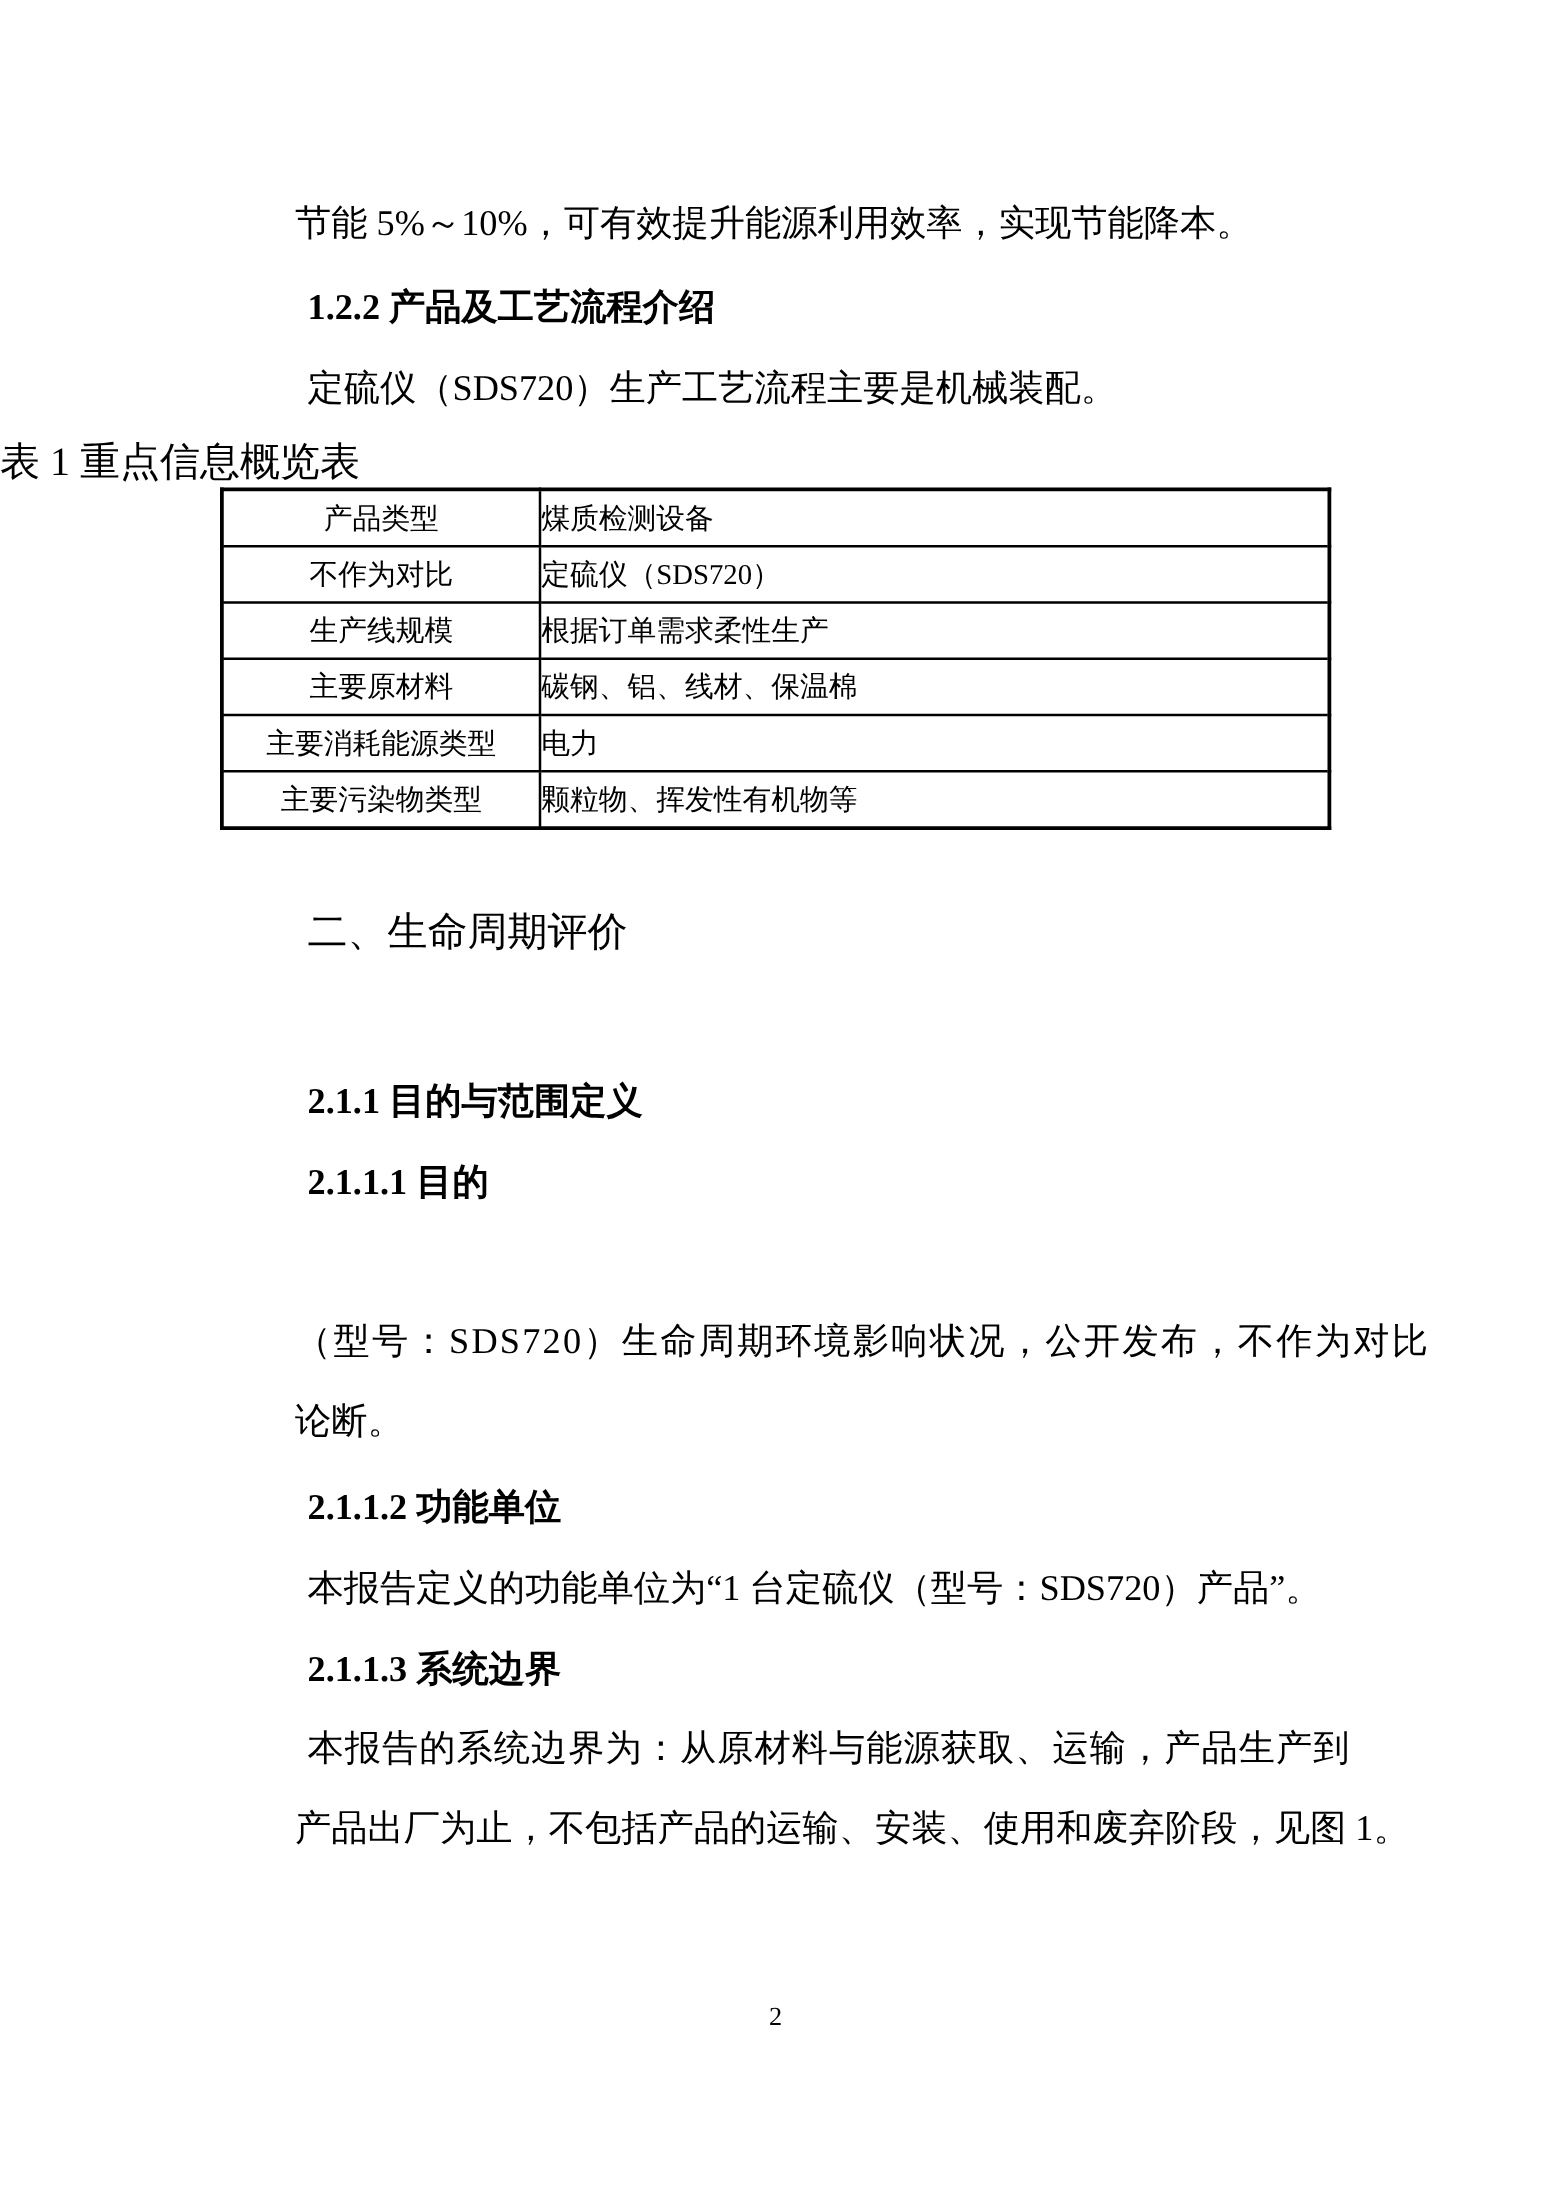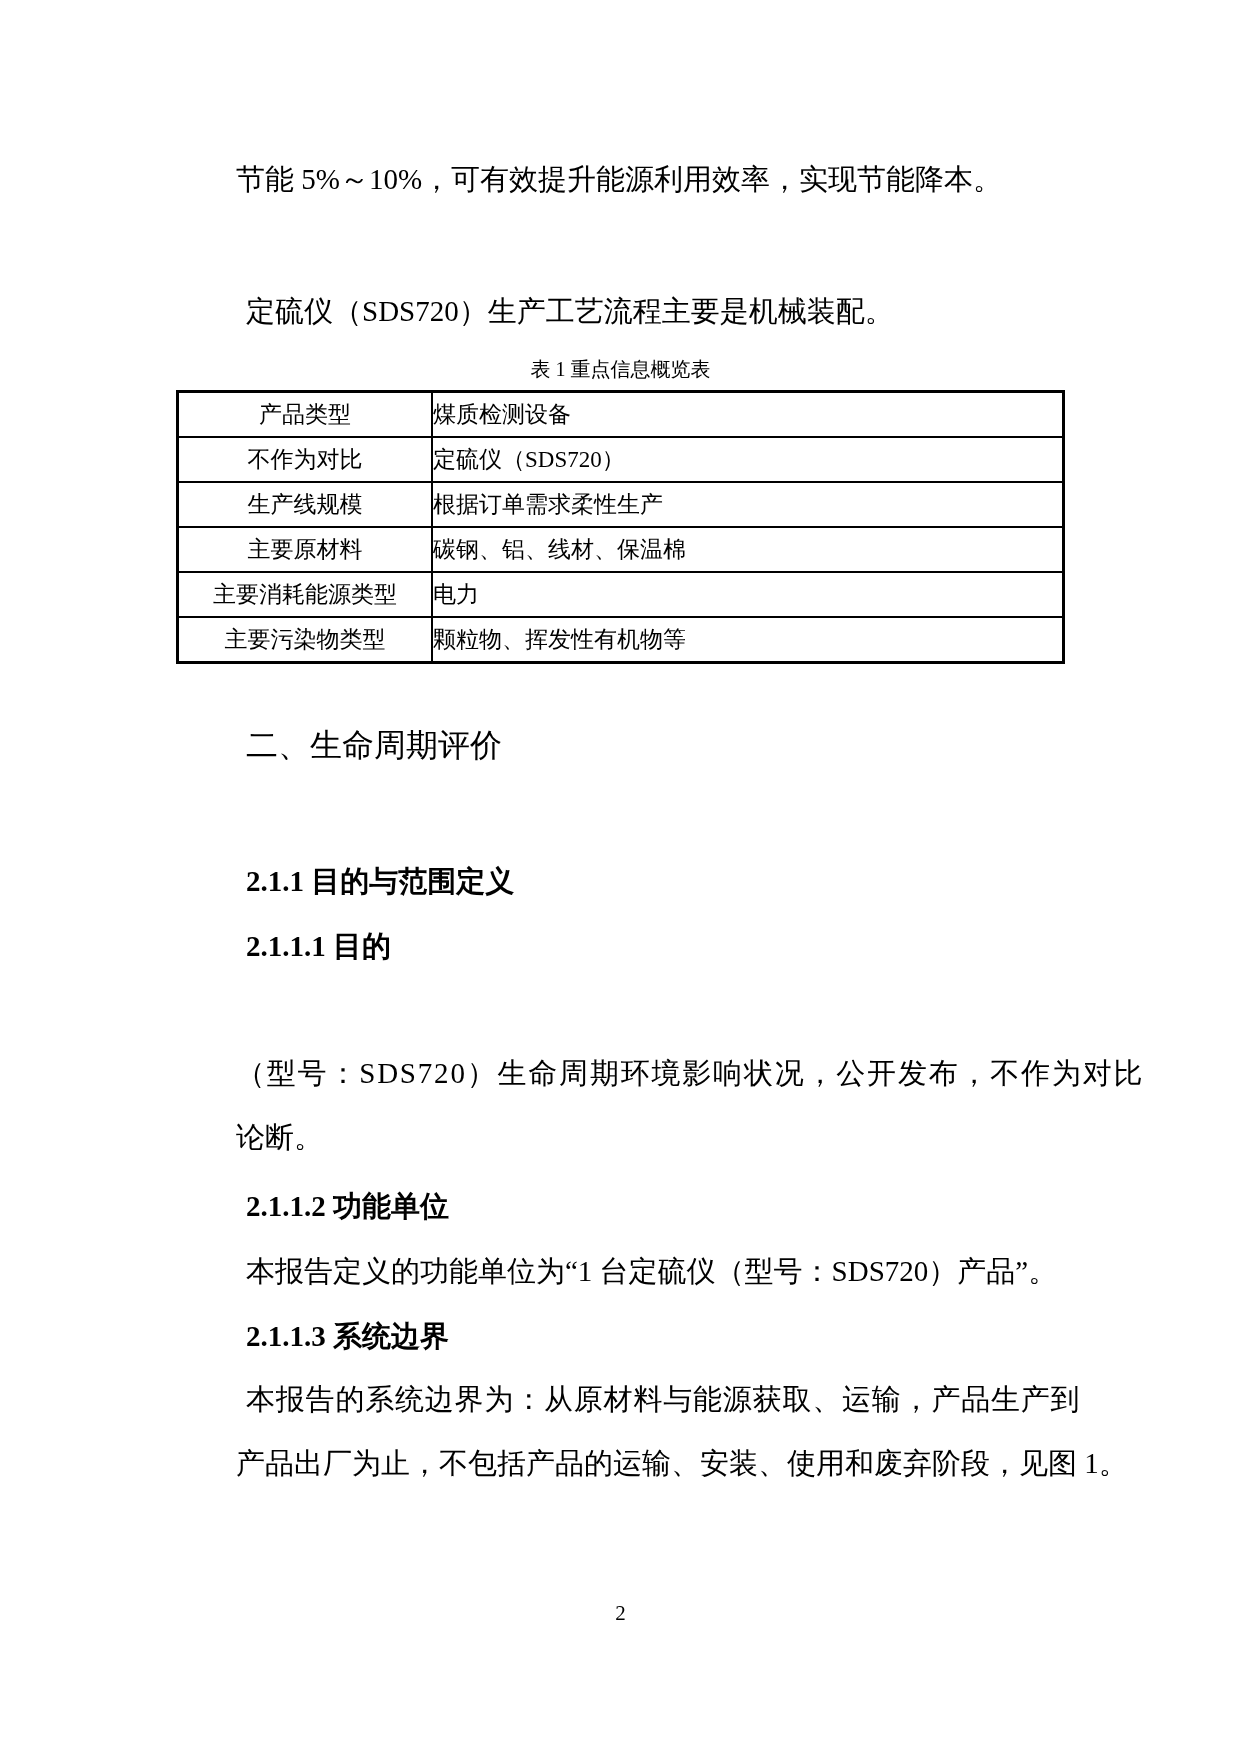--- a/index.html
+++ b/index.html
@@ -21,22 +21,21 @@
   .bold { font-weight: bold; }
   .hei  { font-family: "Liberation Sans", "DejaVu Sans", sans-serif; font-weight: normal; }
   .indent1 { left: 246px; }
   .margin0 { left: 188px; margin-left: 48px; }
   .sp08 { letter-spacing: 0.8px; }
   .sp18 { letter-spacing: 1.8px; }
   .caption {
     position: absolute;
     left: 0;
     width: 1241px;
-    text-align: center;
-    font-size: 20px;
+    font-size: 32px;
     line-height: 26px;
     white-space: nowrap;
   }
   table.info-table {
     position: absolute;
     left: 176px;
     top: 390px;
     width: 889px;
     border-collapse: collapse;
     table-layout: fixed;
@@ -63,20 +62,21 @@
     line-height: 22px;
   }
 </style>
 </head>
 <body>
 
 <div class="page">
 
   <div class="line margin0" style="top:164px;">节能 5%～10%，可有效提升能源利用效率，实现节能降本。</div>
 
+  <div class="line indent1 bold" style="top:231px;">1.2.2 产品及工艺流程介绍</div>
 
   <div class="line indent1" style="top:296px;">定硫仪（SDS720）生产工艺流程主要是机械装配。</div>
 
   <div class="caption" style="top:356px;">表 1 重点信息概览表</div>
 
   <table class="info-table">
     <tbody>
       <tr>
         <td class="cell-label">产品类型</td>
         <td class="cell-value">煤质检测设备</td>

